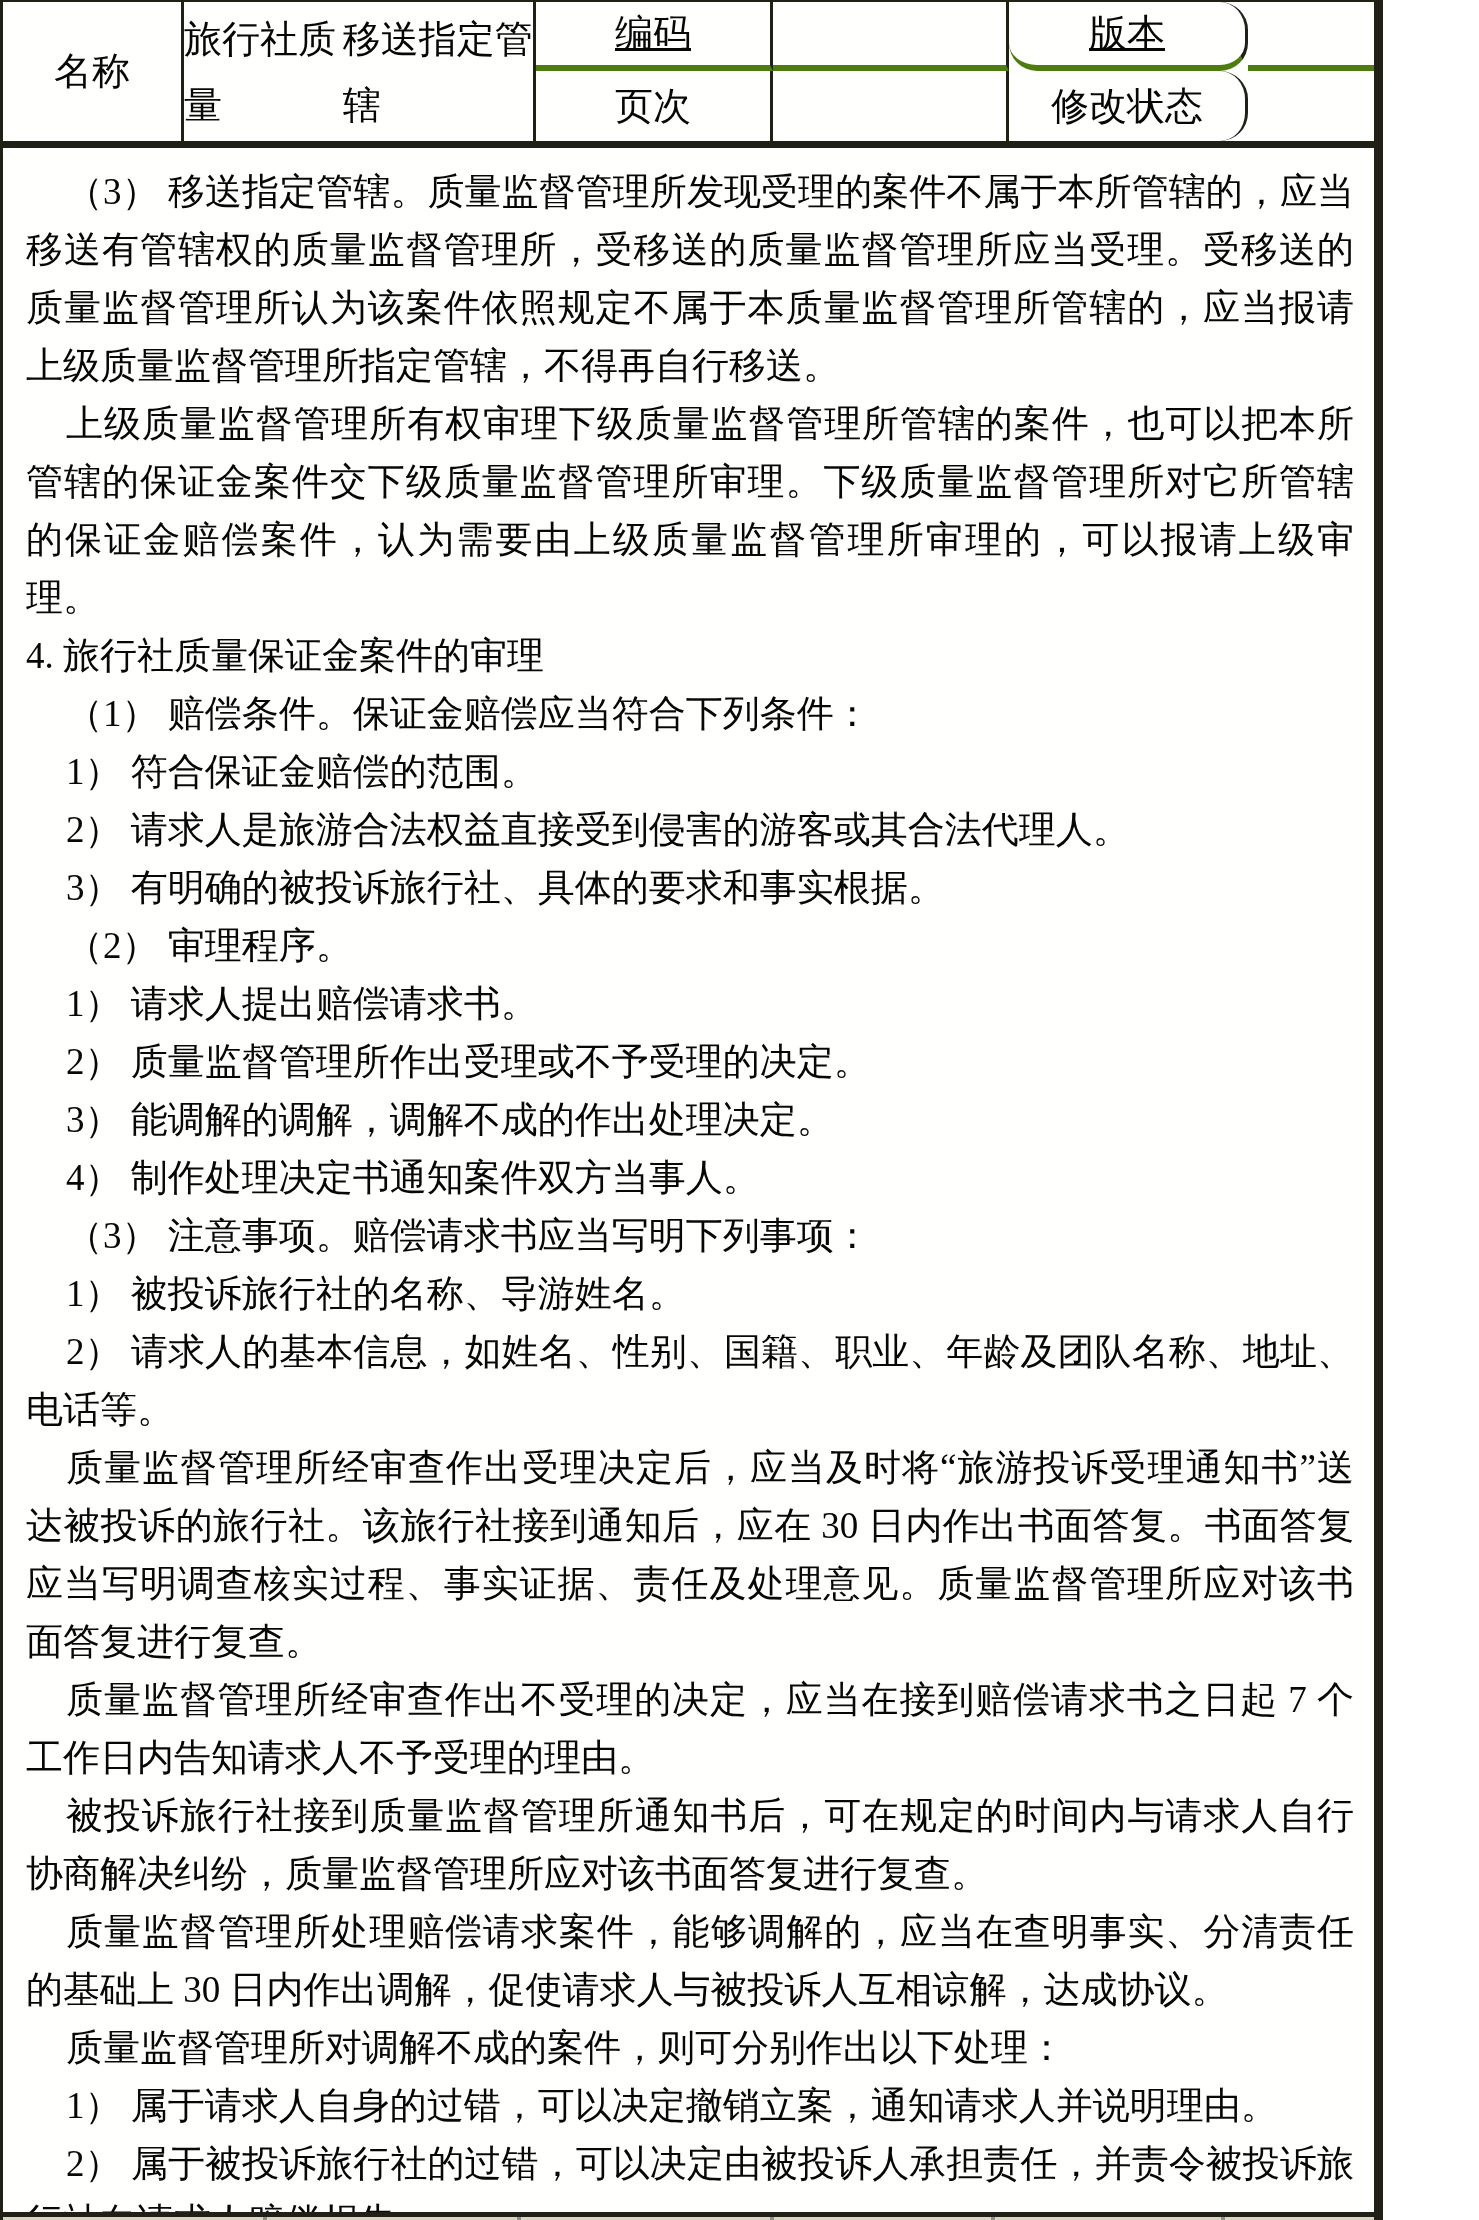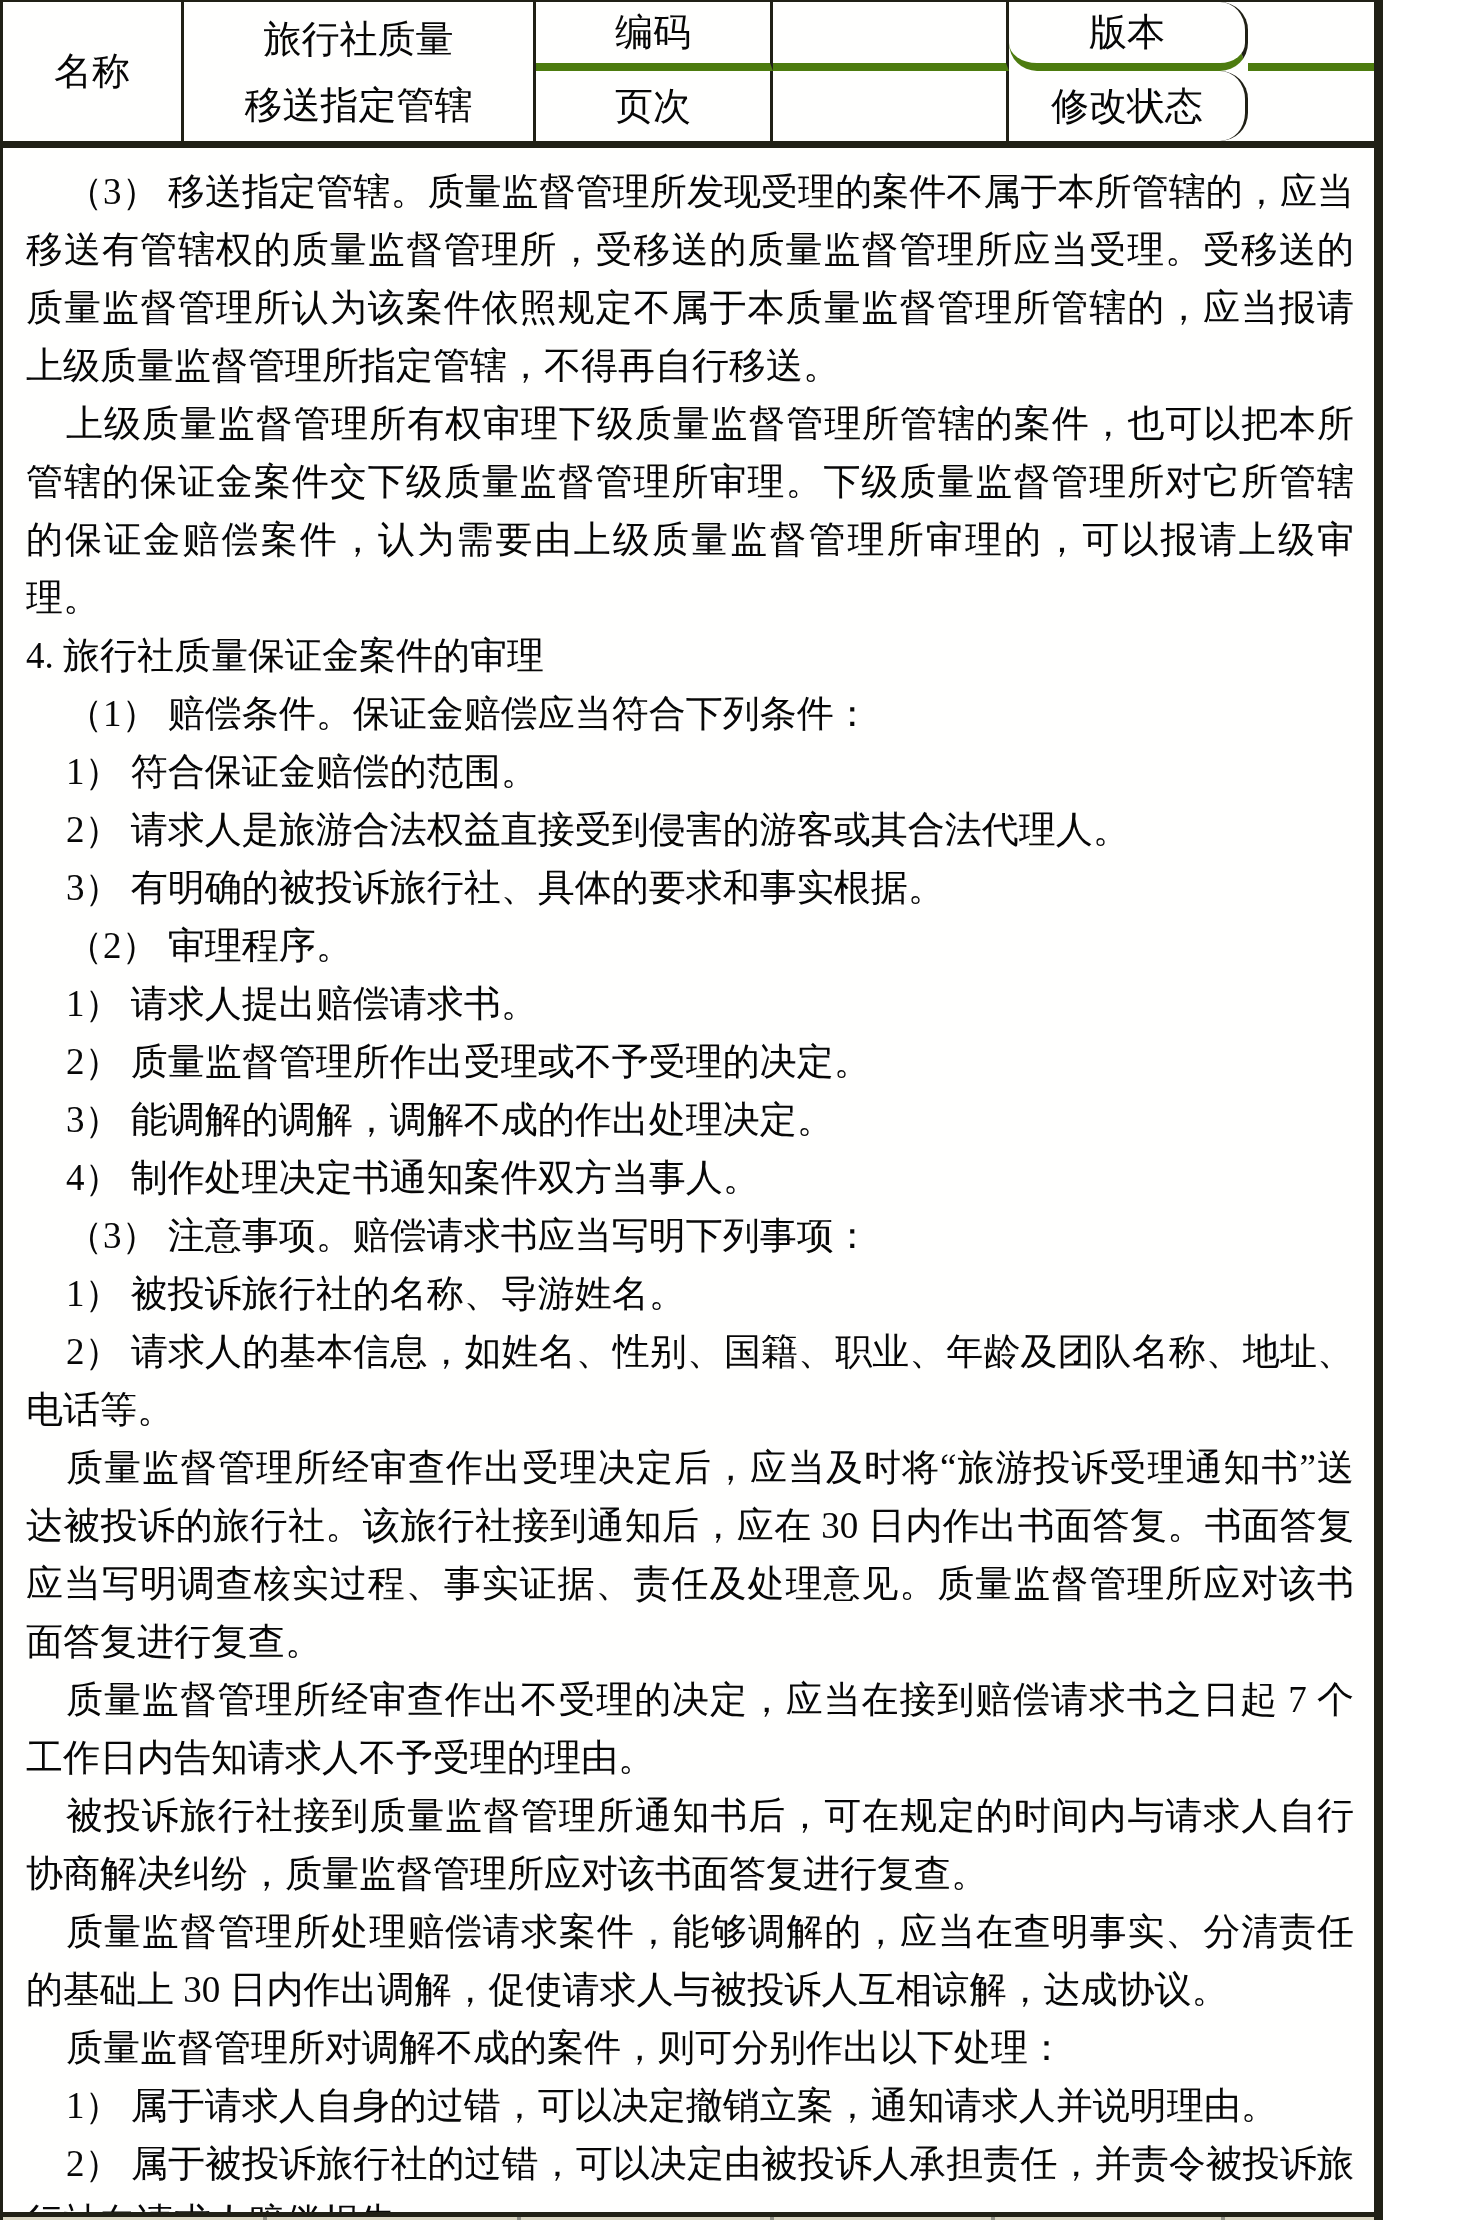--- a/index.html
+++ b/index.html
@@ -19,22 +19,22 @@
   
   .header {
     display: grid;
     grid-template-columns: 181px 352px 237px 236px 239px 1fr;
     grid-template-rows: 69px 70px;
     border-bottom: 7px solid #202016;
     font-size: 38px;
   }
   .header .cell { display: flex; align-items: center; justify-content: center; background: #fffffe; }
   .cell-name  { grid-column: 1; grid-row: 1 / span 2; border-right: 3px solid #202016; }
-  .cell-title { grid-column: 2; grid-row: 1 / span 2; border-right: 3px solid #202016; flex-direction: column; line-height: 66px; }
-  .r1 { grid-row: 1; border-bottom: 8px solid #4d7c0f; }
+  .cell-title { grid-column: 2; grid-row: 1 / span 2; border-right: 3px solid #202016; flex-direction: row; line-height: 66px; }
+  .r1 { grid-row: 1; border-bottom: 6px solid #4d7c0f; text-decoration: underline; }
   .r2 { grid-row: 2; }
   .c3 { grid-column: 3; border-right: 3px solid #202016; }
   .c4 { grid-column: 4; border-right: 3px solid #202016; }
   .c5 { grid-column: 5; border-right: 3px solid #202016; border-radius: 28px; }
   .c6 { grid-column: 6; }
   
   .doc-body {
     padding: 15px 20px 0 23px;
     font-size: 37px;
     line-height: 58px;

